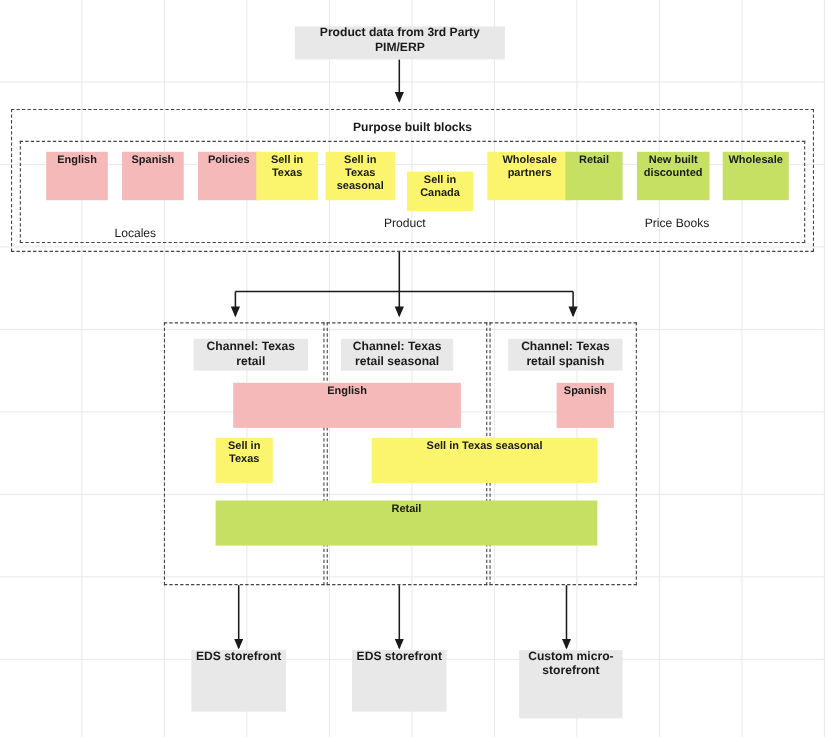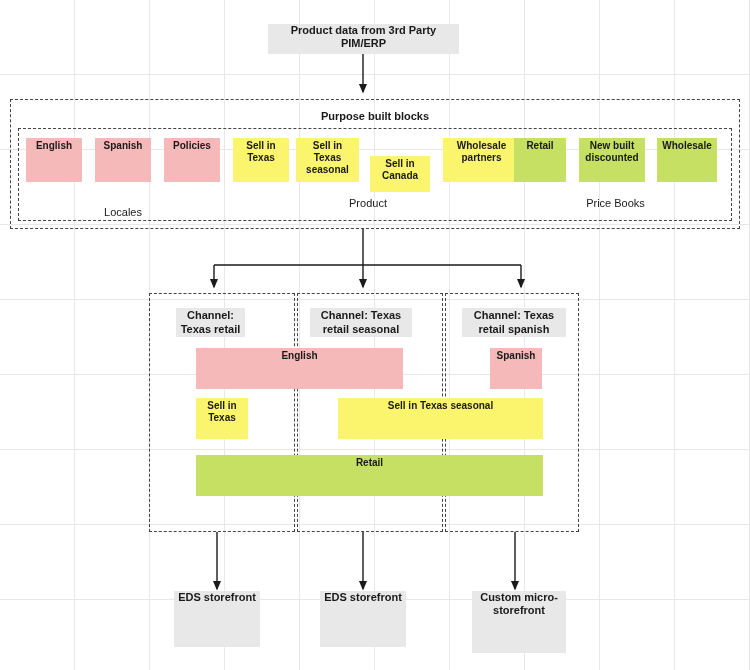--- a/index.html
+++ b/index.html
@@ -43,21 +43,21 @@
   .group-box {
     border: 1px dashed #444;
     background: transparent;
   }
   .block {
     font-size: 10px;
     font-weight: bold;
     color: #1a1a1a;
     padding: 2px;
   }
-  .pink { background: #f4b9b8; }
+  .pink { background: #f4b9b8; margin-left: 16px; }
   .yellow { background: #fbf46d; }
   .green { background: #c5e063; }
   .caption {
     position: absolute;
     font-size: 11px;
     color: #1a1a1a;
     text-align: center;
   }
   .chan-label {
     position: absolute;
@@ -147,21 +147,21 @@
 </div>
 <div class="node block green" style="left:657px; top:138px; width:60px; height:44px;">
   <span>Wholesale</span>
 </div>
 <div class="caption" style="left:514px; top:197px; width:203px;">Price Books</div>
 
 <div class="node group-box" style="left:149px; top:293px; width:146px; height:239px;"></div>
 <div class="node group-box" style="left:297px; top:293px; width:146px; height:239px;"></div>
 <div class="node group-box" style="left:445px; top:293px; width:134px; height:239px;"></div>
 
-<div class="chan-label" style="left:176px; top:308px; width:69px; height:29px;">
+<div class="chan-label" style="left:176px; top:308px; width:104px; height:29px;">
   <span>Channel: Texas retail</span>
 </div>
 <div class="chan-label" style="left:310px; top:308px; width:102px; height:29px;">
   <span>Channel: Texas retail seasonal</span>
 </div>
 <div class="chan-label" style="left:462px; top:308px; width:104px; height:29px;align-items:center;">
   <span>Channel: Texas retail spanish</span>
 </div>
 
 <div class="node block pink" style="left:196px; top:348px; width:207px; height:41px;">

